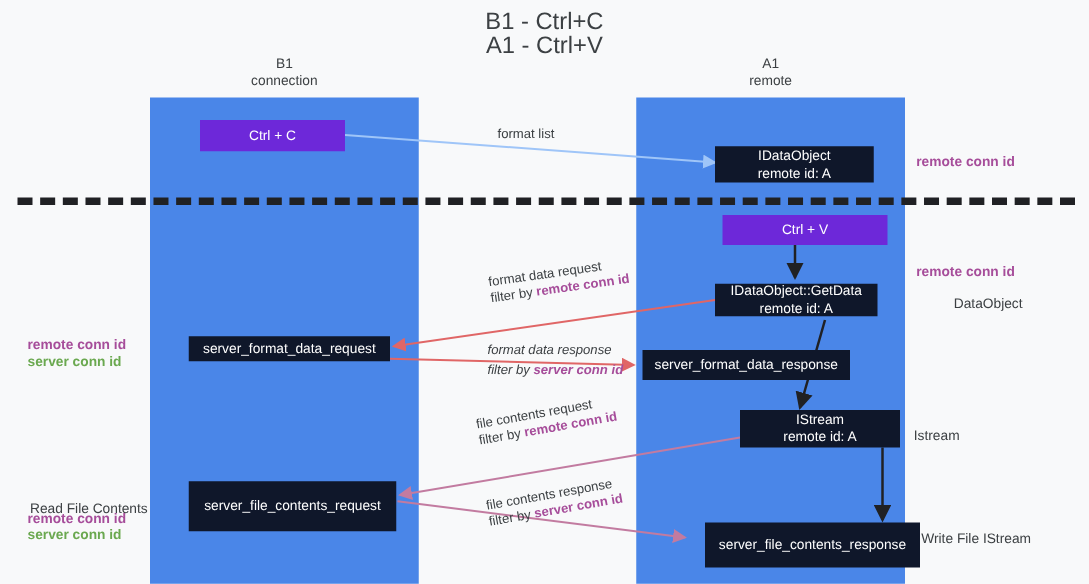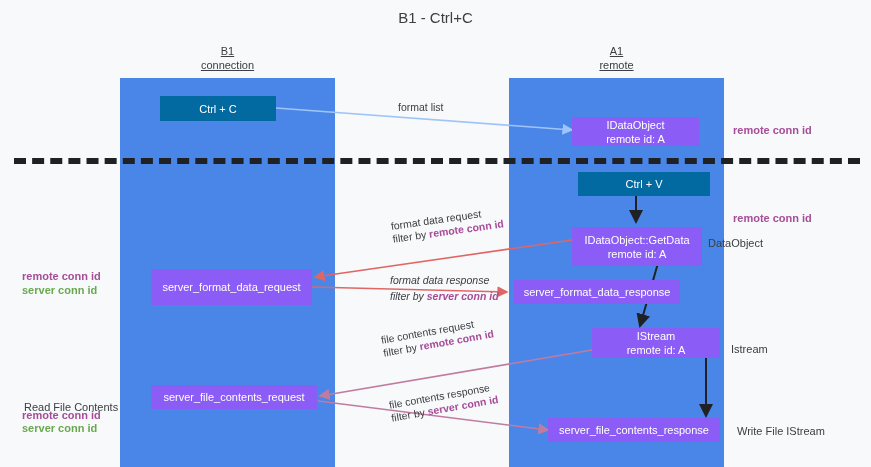--- a/index.html
+++ b/index.html
@@ -29,30 +29,29 @@
   }
   #lane-b1 { left: 120px; top: 78px; width: 215px; height: 389px; }
   #lane-a1 { left: 509px; top: 78px; width: 215px; height: 389px; }
 
   
   .lane-header {
     text-align: center;
     font-size: 11px;
     line-height: 14px;
     color: #3c4043;
-    text-decoration: underline;
   }
   #hdr-b1 { left: 120px; top: 44px; width: 215px; }
   #hdr-a1 { left: 509px; top: 44px; width: 215px; }
 
   
   #title {
     left: 0; top: 8px; width: 871px;
     text-align: center;
-    font-size: 15px;
+    font-size: 19px;
     line-height: 19px;
     color: #3c4043;
   }
 
   
   #divider {
     left: 14px;
     top: 158px;
     width: 846px;
     height: 0;
@@ -65,22 +64,22 @@
     display: flex;
     flex-direction: column;
     align-items: center;
     justify-content: center;
     text-align: center;
     color: #ffffff;
     font-size: 11px;
     line-height: 14px;
     padding: 2px 4px;
   }
-  .node.green { background: #0369a1; }
-  .node.orange { background: #8b5cf6; }
+  .node.green { background: #6d28d9; }
+  .node.orange { background: #0f172a; }
 
   
   .annot {
     font-size: 11px;
     line-height: 14px;
   }
   .annot.bold { font-weight: bold; }
   .purple { color: #a64d9a; }
   .plain { color: #3c4043; }
 
@@ -105,20 +104,21 @@
     pointer-events: none;
   }
 </style>
 </head>
 <body>
 
 <div id="canvas">
 
   <div class="abs" id="title">
     <div>B1 - Ctrl+C</div>
+    <div>A1 - Ctrl+V</div>
   </div>
 
   <div class="abs lane-header" id="hdr-b1">
     <div>B1</div>
     <div>connection</div>
   </div>
   <div class="abs lane-header" id="hdr-a1">
     <div>A1</div>
     <div>remote</div>
   </div>
@@ -167,43 +167,43 @@
 
   <div class="abs node orange" style="left:572px; top:117px; width:127px; height:29px;">
     <div>IDataObject</div>
     <div>remote id: A</div>
   </div>
 
   <div class="abs node green" style="left:578px; top:172px; width:132px; height:24px;">
     <div>Ctrl + V</div>
   </div>
 
-  <div class="abs node orange" style="left:572px; top:227px; width:130px; height:39px;">
+  <div class="abs node orange" style="left:572px; top:227px; width:130px; height:26px;">
     <div>IDataObject::GetData</div>
     <div>remote id: A</div>
   </div>
 
-  <div class="abs node orange" style="left:151px; top:269px; width:161px; height:36px;justify-content:center;">
+  <div class="abs node orange" style="left:151px; top:269px; width:161px; height:20px;justify-content:center;">
     <div>server_format_data_request</div>
   </div>
 
   <div class="abs node orange" style="left:514px; top:280px; width:166px; height:24px;">
     <div>server_format_data_response</div>
   </div>
 
   <div class="abs node orange" style="left:592px; top:328px; width:128px; height:30px;">
     <div>IStream</div>
     <div>remote id: A</div>
   </div>
 
-  <div class="abs node orange" style="left:151px; top:385px; width:166px; height:24px;">
+  <div class="abs node orange" style="left:151px; top:385px; width:166px; height:40px;">
     <div>server_file_contents_request</div>
   </div>
 
-  <div class="abs node orange" style="left:548px; top:418px; width:172px; height:24px;">
+  <div class="abs node orange" style="left:564px; top:418px; width:172px; height:36px;">
     <div>server_file_contents_response</div>
   </div>
 
   <div class="abs edge-label" style="left:398px; top:101px;">
     <span>format list</span>
   </div>
 
   <div class="abs edge-label rot-1" style="left:390px; top:220px;">
     <div>format data request</div>
     <div>
@@ -229,21 +229,21 @@
     <div>file contents response</div>
     <div>
       <span>filter by </span><span class="hl-server">server conn id</span>
     </div>
   </div>
 
   <div class="abs annot bold purple" style="left:733px; top:123px;">remote conn id</div>
 
   <div class="abs annot bold purple" style="left:733px; top:211px;">remote conn id</div>
 
-  <div class="abs annot plain" style="left:708px; top:236px;">DataObject</div>
+  <div class="abs annot plain" style="left:763px; top:236px;">DataObject</div>
 
   <div class="abs annot plain" style="left:731px; top:342px;">Istream</div>
 
   <div class="abs annot plain" style="left:737px; top:424px;">Write File IStream</div>
 
   <div class="abs annot bold purple" style="left:22px; top:269px;">remote conn id</div>
   <div class="abs annot bold" style="left:22px; top:283px; color:#6aa84f;">server conn id</div>
 
   <div class="abs annot plain" style="left:24px; top:400px;">Read File Contents</div>
   <div class="abs annot bold purple" style="left:22px; top:408px;">remote conn id</div>

